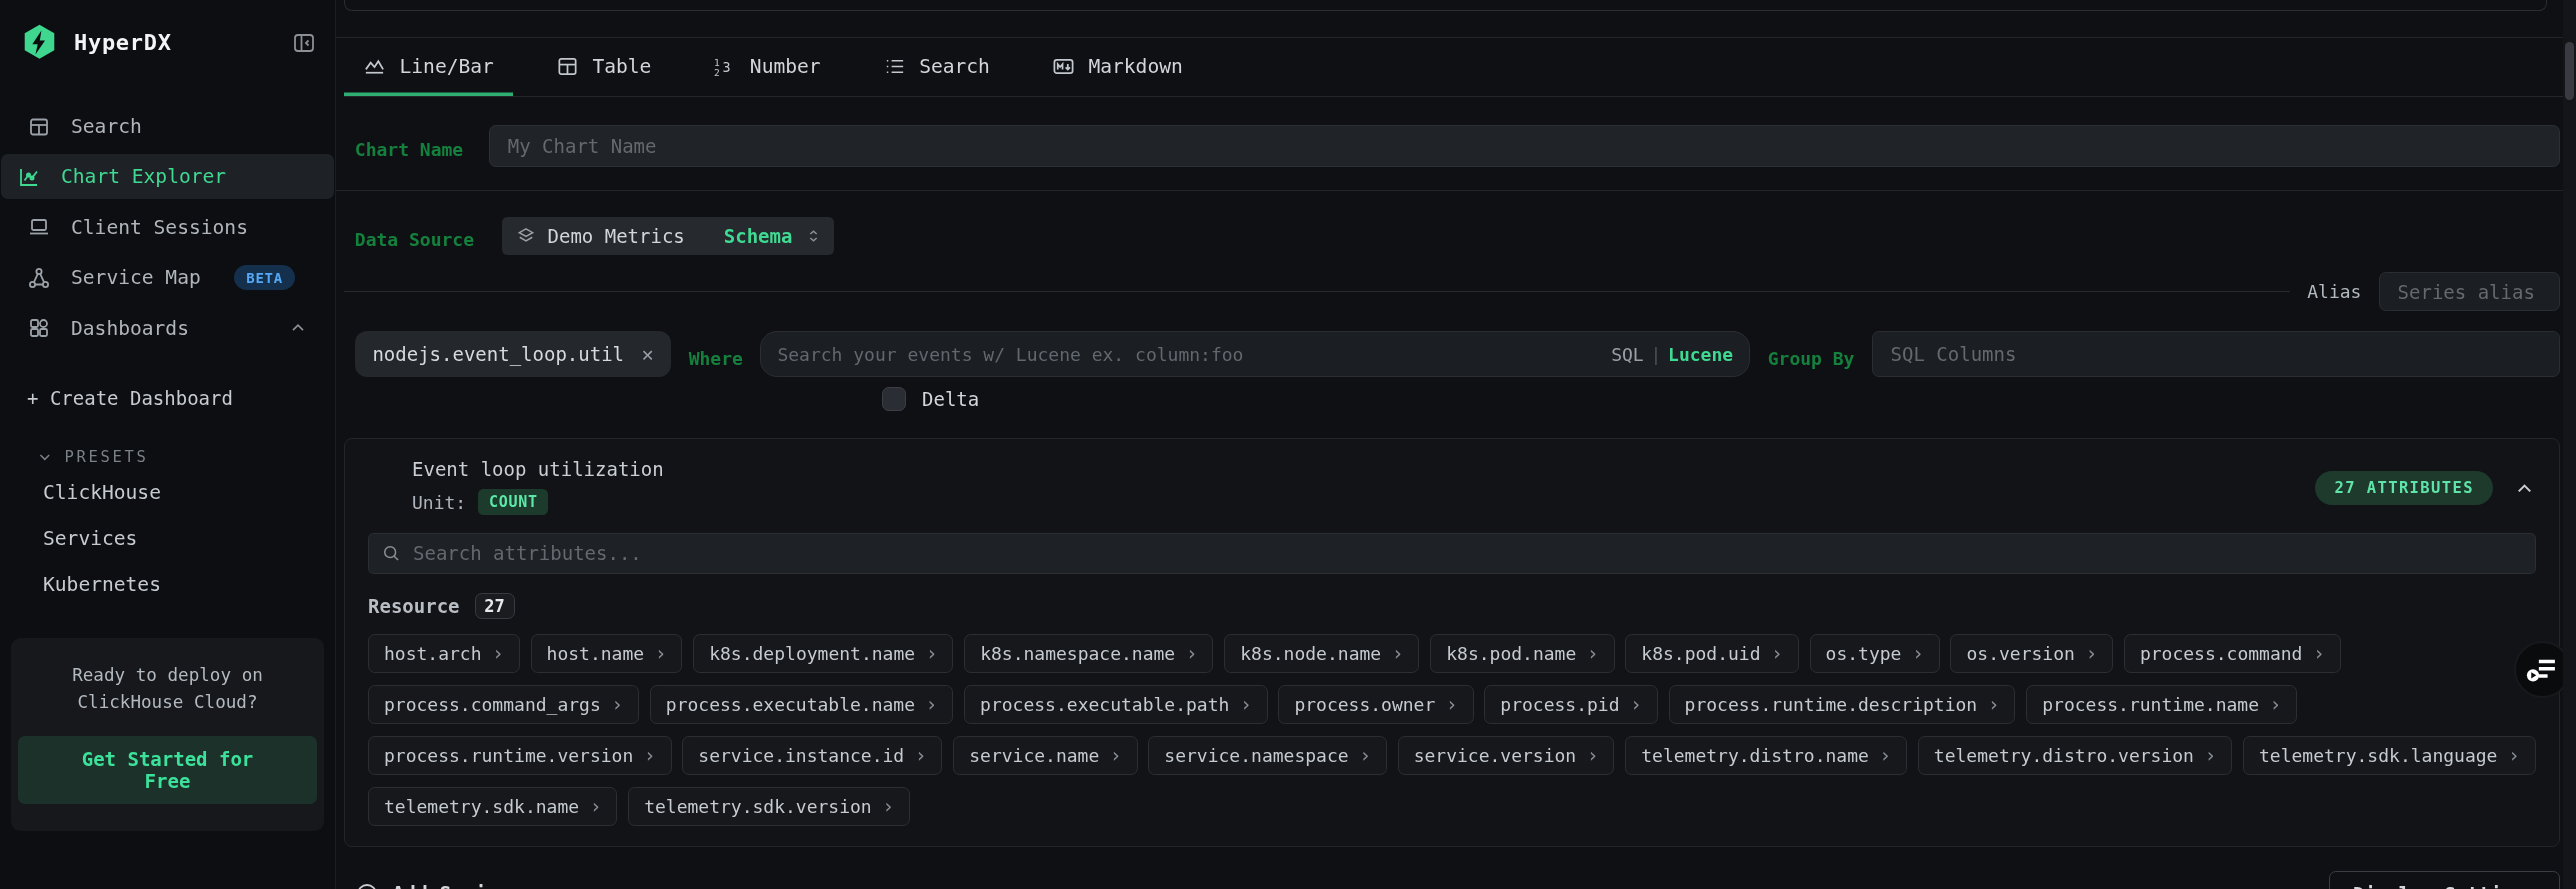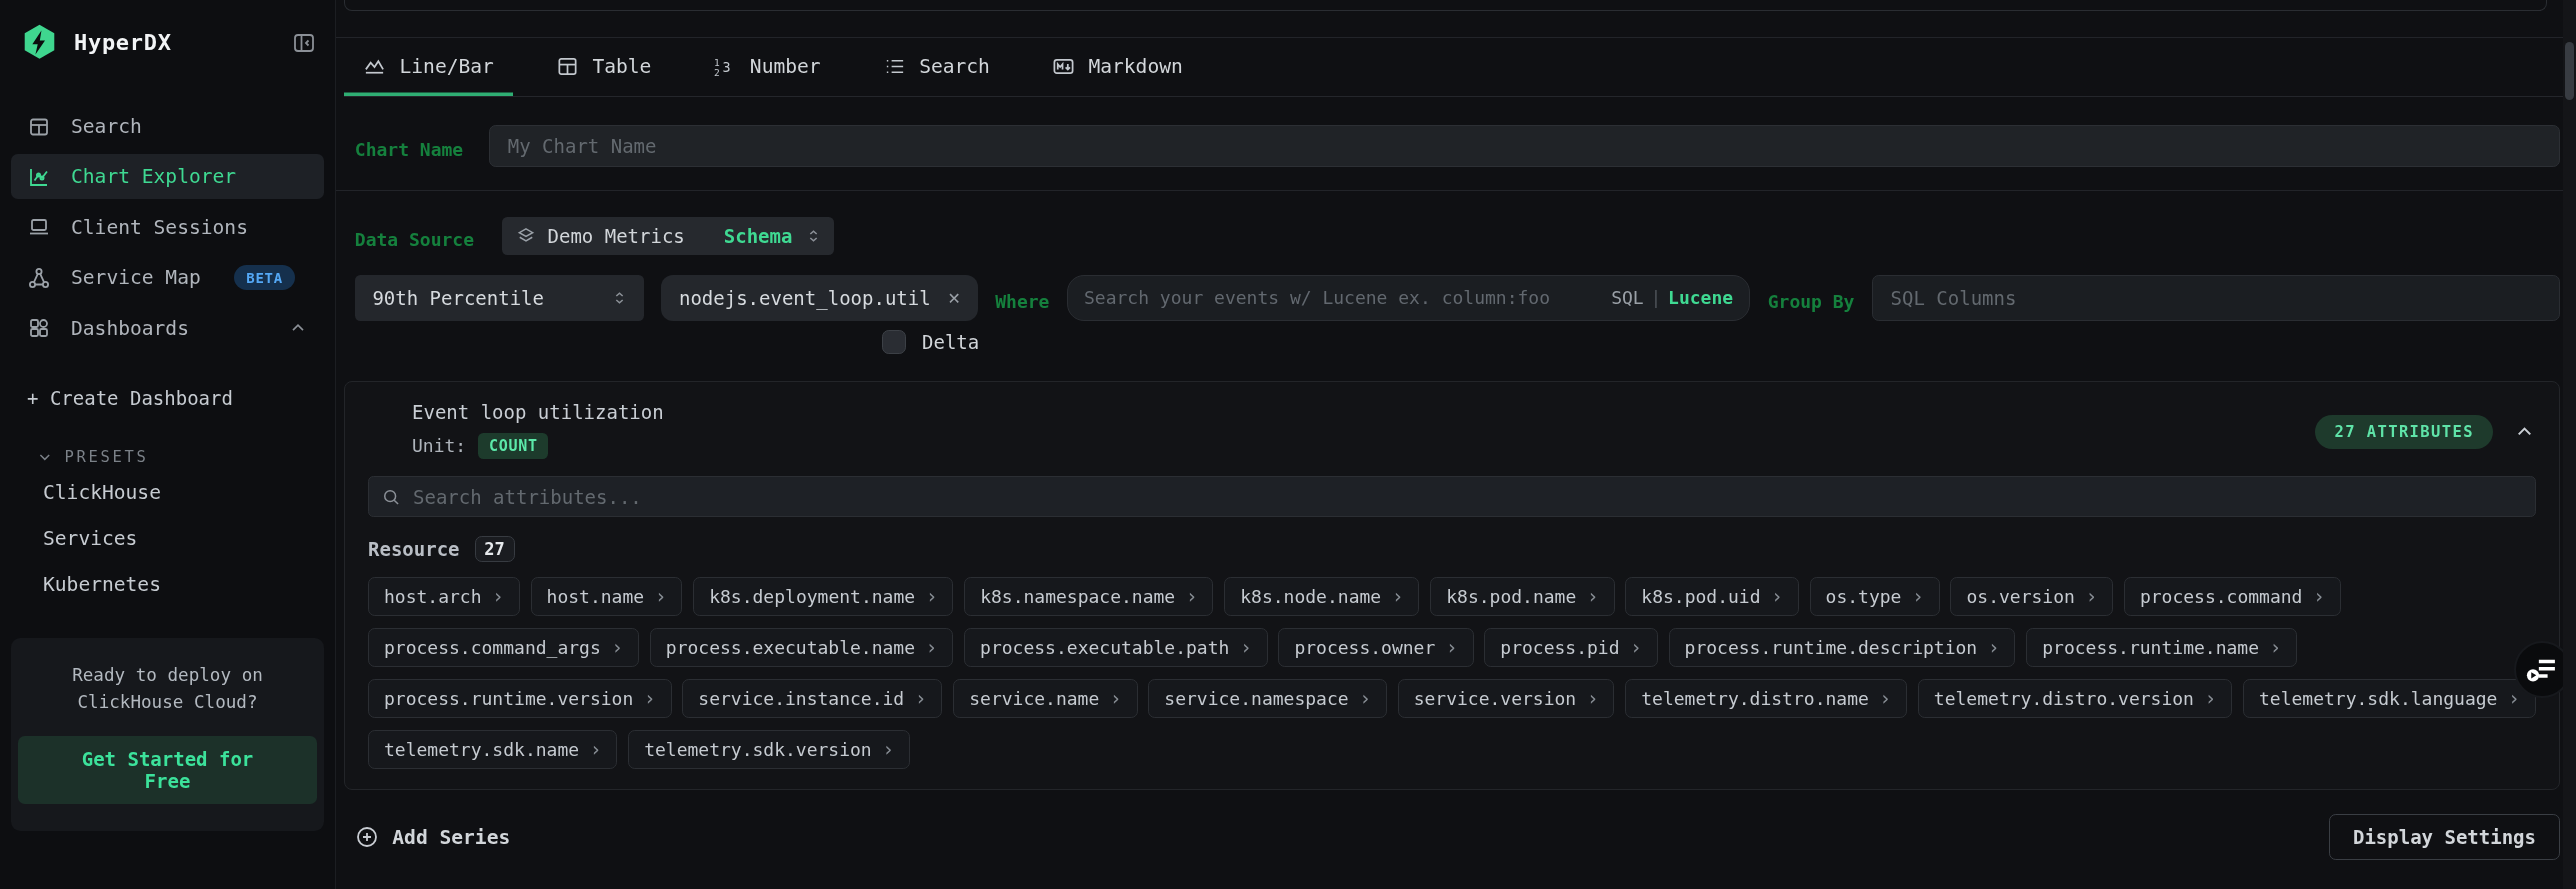--- a/index.html
+++ b/index.html
@@ -17,21 +17,21 @@
   .logo-hex { width:39px; height:39px; display:inline-flex; }
   .logo-hex svg { width:100%; height:100%; }
   .brand { font-size:22px; font-weight:bold; color:#f2f4f6; letter-spacing:0.7px; }
   .collapse-btn { margin-left:auto; width:24px; height:24px; color:#8b9097; cursor:pointer; }
   .collapse-btn svg { width:100%; height:100%; }
 
   .nav { margin-top:42px; display:flex; flex-direction:column; gap:5.4px; }
   .nav-item { display:flex; align-items:center; gap:20px; height:45px; padding:0 27px; font-size:19.6px; color:#b0b5bc; cursor:pointer; }
   .nav-item .nicon { width:24px; height:24px; flex-shrink:0; color:#9ba1a8; }
   .nav-item .nicon svg { width:100%; height:100%; }
-  .nav-item.active { background:#1e2126; margin:0 11px; padding:0 16px; border-radius:6.8px; color:#3fd992; }
+  .nav-item.active { background:#1e2126; margin:0 1px; padding:0 16px; border-radius:6.8px; color:#3fd992; }
   .nav-item.active .nicon { color:#3fd992; }
   .beta-badge { margin-left:13.5px; background:#15304d; color:#54a8f5; font-size:14px; font-weight:bold; letter-spacing:0.7px; padding:4.7px 12px; border-radius:675px; }
   .nav-chevron { margin-left:auto; width:20px; height:20px; color:#8b9097; }
   .nav-chevron svg { width:100%; height:100%; }
 
   .create-dashboard { margin:36px 0 0 27px; font-size:19px; color:#c6cbd1; cursor:pointer; }
   .presets-header { margin:39px 0 0 36px; display:flex; align-items:center; gap:10.8px; font-size:15.5px; letter-spacing:2.7px; color:#7b8188; cursor:pointer; }
   .presets-header .picon { width:17.6px; height:17.6px; }
   .presets-header .picon svg { width:100%; height:100%; }
   .preset-list { margin-top:15px; display:flex; flex-direction:column; gap:23px; }
@@ -312,31 +312,27 @@
         <span class="schema-link">Schema</span>
         <span class="updown">
           <svg viewBox="0 0 24 24" fill="none" stroke="currentColor" stroke-width="2">
               <path d="M8 9.5L12 6l4 3.5"></path>
               <path d="M8 14.5l4 3.5 4-3.5"></path>
             </svg>
         </span>
       </div>
     </div>
 
+    <div class="alias-row">
+      <div class="h-line"></div>
+      <span class="alias-label">Alias</span>
+      <input class="text-input alias-input" placeholder="Series alias" style="">
+    </div>
 
     <div class="series-row">
-      <div class="agg-select">
-        <span>90th Percentile</span>
-        <span class="updown">
-          <svg viewBox="0 0 24 24" fill="none" stroke="currentColor" stroke-width="2">
-              <path d="M8 9.5L12 6l4 3.5"></path>
-              <path d="M8 14.5l4 3.5 4-3.5"></path>
-            </svg>
-        </span>
-      </div>
       <div class="metric-tag">
         <span>nodejs.event_loop.util</span>
         <span class="tag-x">✕</span>
       </div>
       <span class="field-label">Where</span>
       <div class="where-input">
         <span class="ph">Search your events w/ Lucene ex. column:foo</span>
         <span class="langs">
           <span class="sql">SQL</span><span class="pipe">|</span><span class="lucene">Lucene</span>
         </span>

